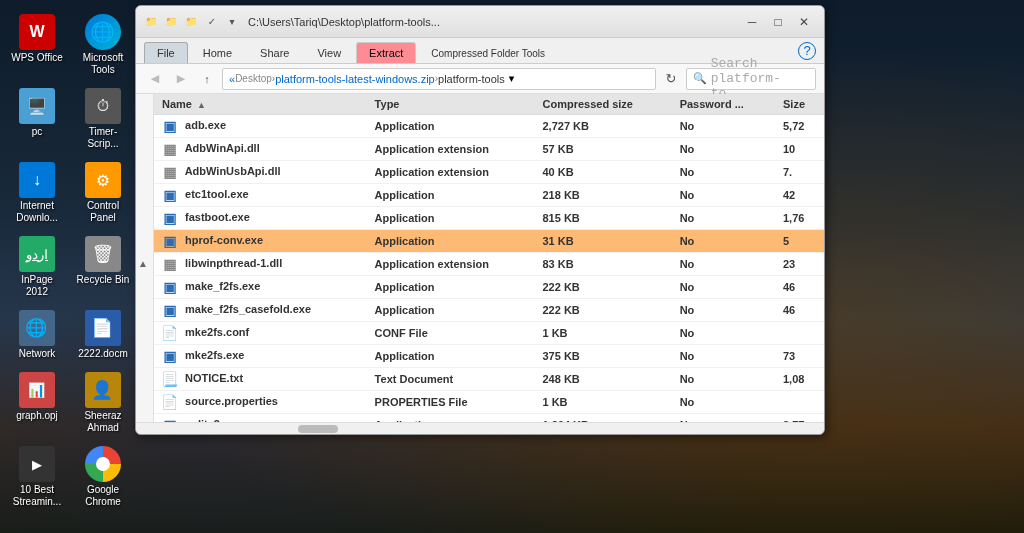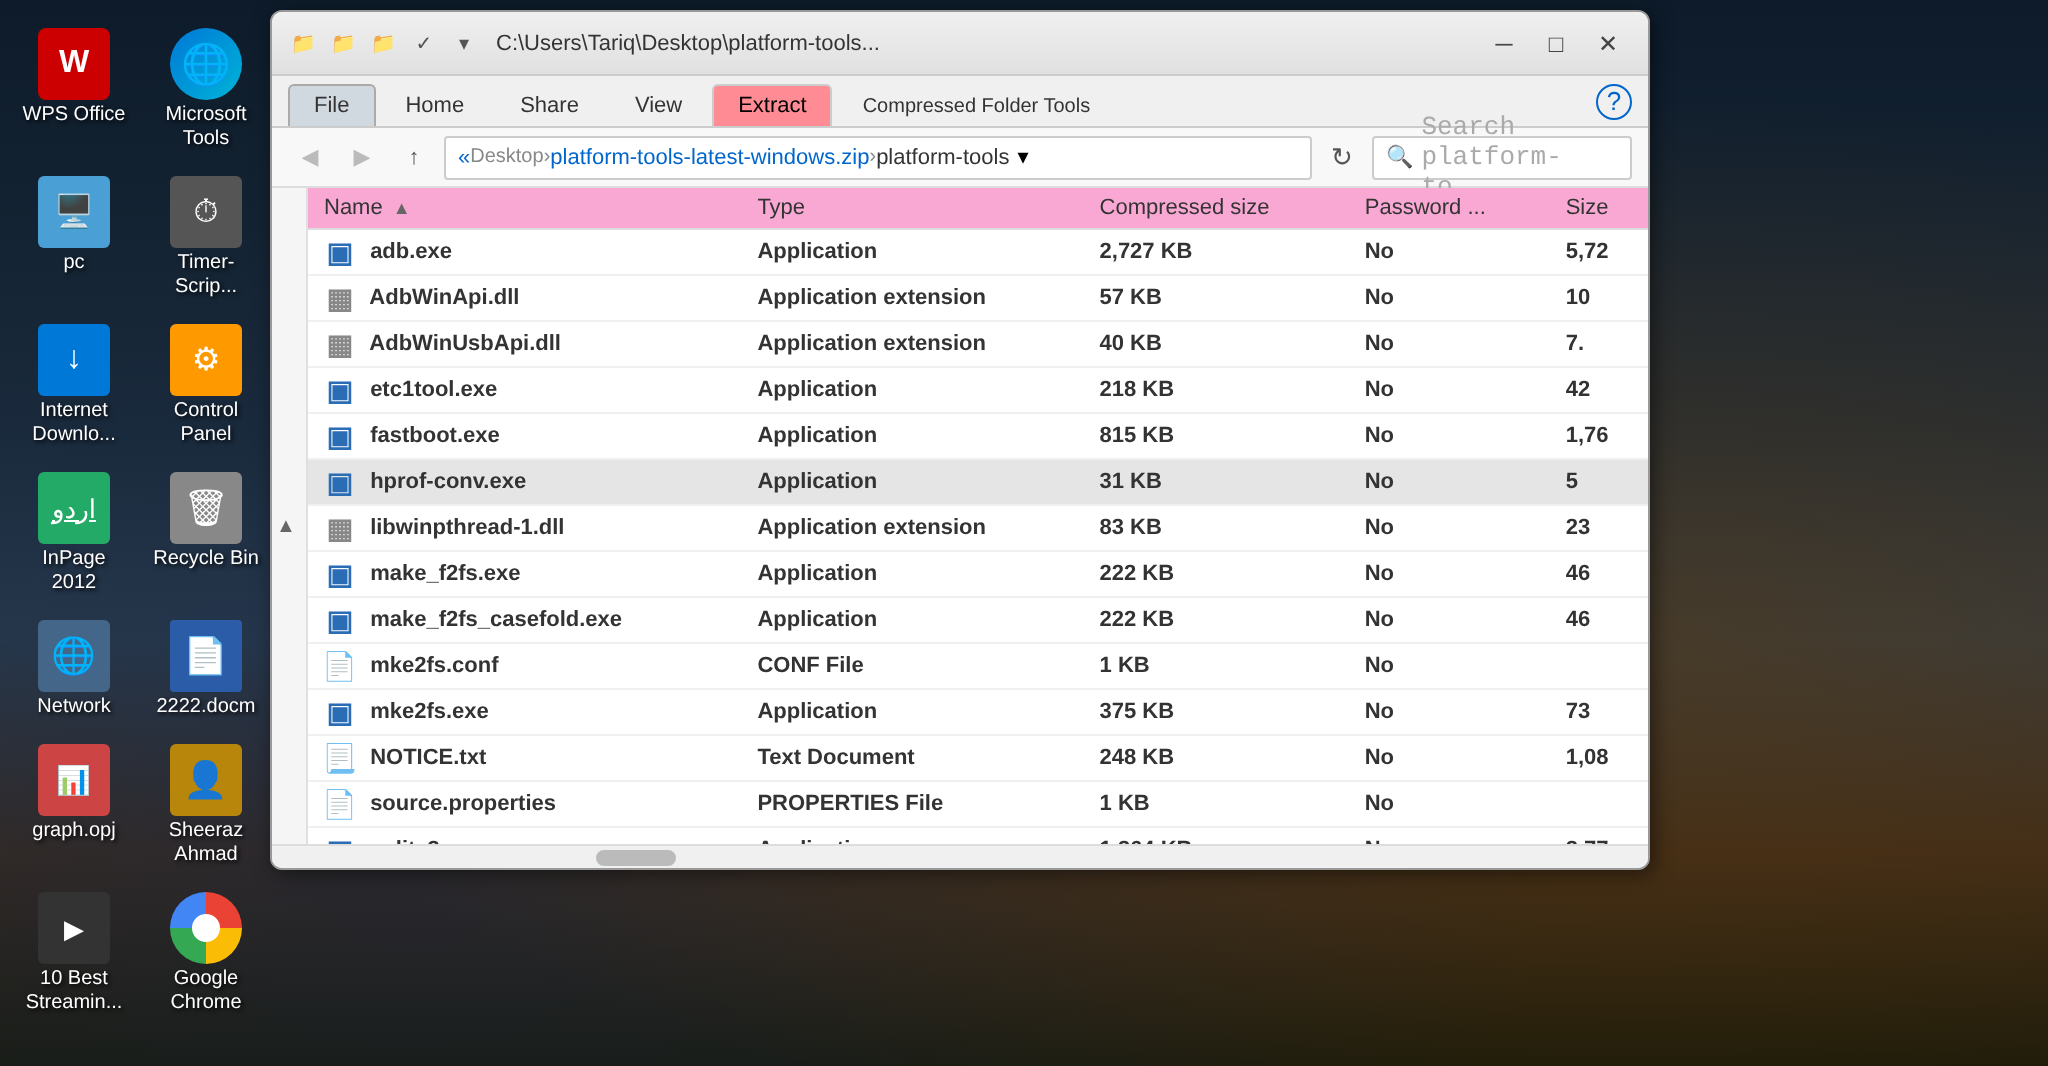--- a/index.html
+++ b/index.html
@@ -305,41 +305,41 @@
       overflow: auto;
       background: #fff;
     }
 
     .file-table {
       width: 100%;
       border-collapse: collapse;
     }
 
     .file-table thead th {
-      background: #f9a8d4;
+      background: #e5e5e5;
       border-bottom: 1px solid #ddd;
       padding: 4px 8px;
       text-align: left;
       font-size: 11px;
-      font-weight: 400;
+      font-weight: 700;
       color: #333;
       position: sticky;
       top: 0;
       white-space: nowrap;
       cursor: pointer;
       user-select: none;
     }
 
     .sort-arrow { font-size: 9px; color: #666; margin-left: 2px; }
 
     .file-table tbody tr {
       border-bottom: 1px solid #f0f0f0;
       font-weight: bold;
     }
-    .file-table tbody tr.selected { background: #e5e5e5; padding-left: 24px; }
+    .file-table tbody tr.selected { background: #fdba74; padding-left: 24px; }
 
     .file-table tbody td {
       padding: 3px 8px;
       font-size: 11px;
       color: #333;
       white-space: nowrap;
       overflow: hidden;
       text-overflow: ellipsis;
     }
 

